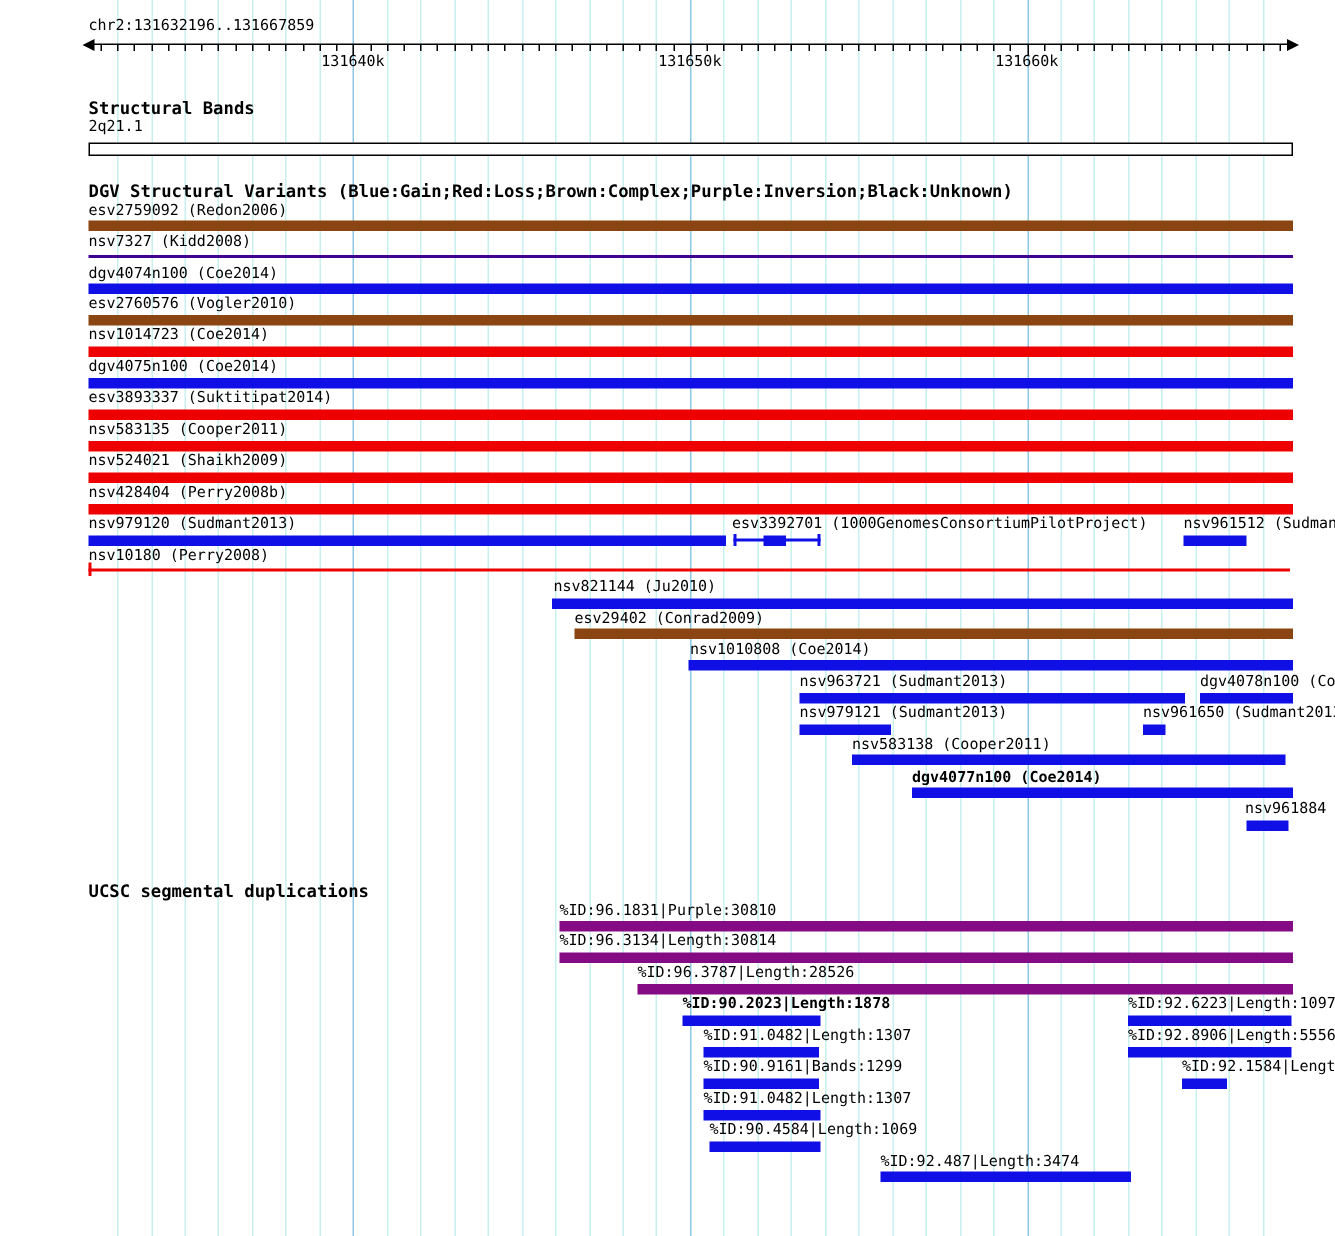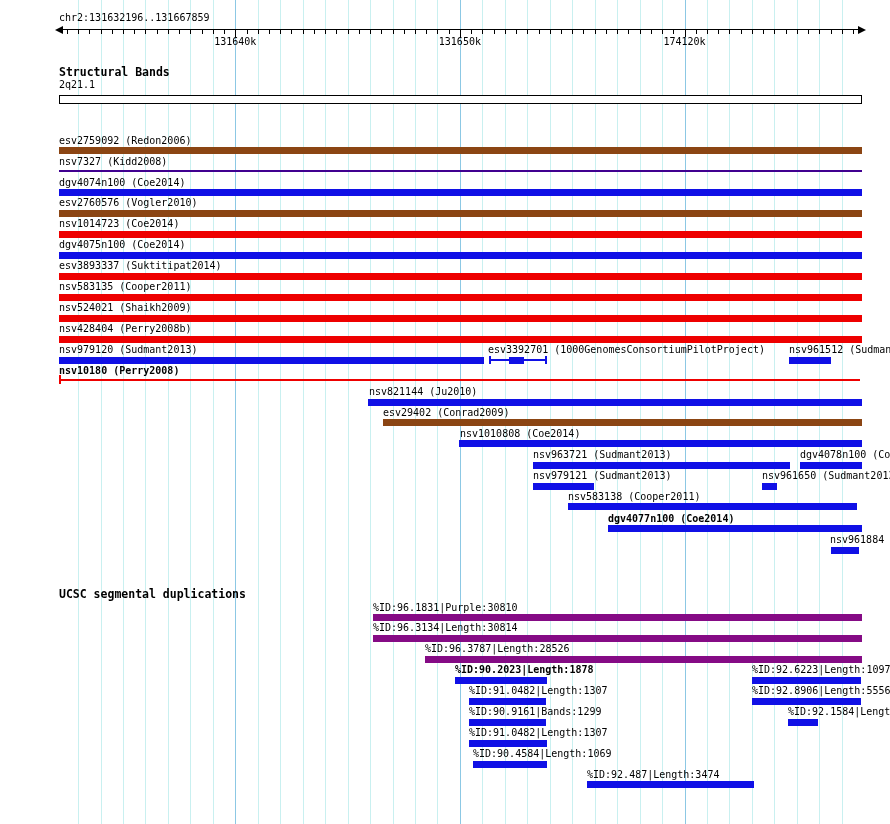--- a/index.html
+++ b/index.html
@@ -135,30 +135,31 @@
     <div class="abs tick" style="left: 808px; top: 30px; height: 4px;"></div>
     <div class="abs tick" style="left: 819.2px; top: 30px; height: 4px;"></div>
     <div class="abs tick" style="left: 830.5px; top: 30px; height: 4px;"></div>
     <div class="abs tick" style="left: 841.7px; top: 30px; height: 4px;"></div>
     <div class="abs tick" style="left: 852.9px; top: 30px; height: 4px;"></div>
     <div class="abs tick" style="left: 235.3px; top: 30px; height: 7px;"></div>
     <div class="abs lbl" style="left: 235.3px; top: 37px; transform: translateX(-50%);">131640k</div>
     <div class="abs tick" style="left: 459.9px; top: 30px; height: 7px;"></div>
     <div class="abs lbl" style="left: 459.9px; top: 37px; transform: translateX(-50%);">131650k</div>
     <div class="abs tick" style="left: 684.5px; top: 30px; height: 7px;"></div>
-    <div class="abs lbl" style="left: 684.5px; top: 37px; transform: translateX(-50%);">174120k</div>
+    <div class="abs lbl" style="left: 684.5px; top: 37px; transform: translateX(-50%);">131660k</div>
   </div>
 
 <div id="cyto-layer">
   <div class="abs hdr" id="cyto-title">Structural Bands</div>
   <div class="abs lbl" id="cyto-band-label">2q21.1</div>
   <div class="abs" id="cyto-band"></div>
 </div>
 
 <div id="dgv-layer">
+  <div class="abs hdr" id="dgv-title">DGV Structural Variants (Blue:Gain;Red:Loss;Brown:Complex;Purple:Inversion;Black:Unknown)</div>
 <div class="abs lbl" style="left: 59px; top: 136px;">esv2759092 (Redon2006)</div>
     <div class="abs" style="left: 59px; top: 147px; width: 803px; height: 7px; background: rgb(139, 69, 19);"></div>
     <div class="abs lbl" style="left: 59px; top: 157px;">nsv7327 (Kidd2008)</div>
     <div class="abs" style="left: 59px; top: 170px; width: 803px; height: 2px; background: rgb(64, 0, 144);"></div>
     <div class="abs lbl" style="left: 59px; top: 178px;">dgv4074n100 (Coe2014)</div>
     <div class="abs" style="left: 59px; top: 189px; width: 803px; height: 7px; background: rgb(16, 16, 230);"></div>
     <div class="abs lbl" style="left: 59px; top: 198px;">esv2760576 (Vogler2010)</div>
     <div class="abs" style="left: 59px; top: 210px; width: 803px; height: 7px; background: rgb(139, 69, 19);"></div>
     <div class="abs lbl" style="left: 59px; top: 219px;">nsv1014723 (Coe2014)</div>
     <div class="abs" style="left: 59px; top: 231px; width: 803px; height: 7px; background: rgb(238, 0, 0);"></div>
@@ -174,21 +175,21 @@
     <div class="abs" style="left: 59px; top: 336px; width: 803px; height: 7px; background: rgb(238, 0, 0);"></div>
     <div class="abs lbl" style="left: 59px; top: 345px;">nsv979120 (Sudmant2013)</div>
     <div class="abs" style="left: 59px; top: 357px; width: 425px; height: 7px; background: rgb(16, 16, 230);"></div>
     <div class="abs lbl" style="left: 488px; top: 345px;">esv3392701 (1000GenomesConsortiumPilotProject)</div>
     <div class="abs" style="left: 489px; top: 356px; width: 2px; height: 8px; background: rgb(16, 16, 230);"></div>
     <div class="abs" style="left: 545px; top: 356px; width: 2px; height: 8px; background: rgb(16, 16, 230);"></div>
     <div class="abs" style="left: 489px; top: 359px; width: 58px; height: 2px; background: rgb(16, 16, 230);"></div>
     <div class="abs" style="left: 509px; top: 357px; width: 15px; height: 7px; background: rgb(16, 16, 230);"></div>
     <div class="abs lbl" style="left: 789px; top: 345px;">nsv961512 (Sudman</div>
     <div class="abs" style="left: 789px; top: 357px; width: 42px; height: 7px; background: rgb(16, 16, 230);"></div>
-    <div class="abs lbl" style="left: 59px; top: 366px; font-weight: bold;">nsv10180 (Perry2008)</div>
+    <div class="abs lbl" style="left: 59px; top: 366px;">nsv10180 (Perry2008)</div>
     <div class="abs" style="left: 59px; top: 375px; width: 2px; height: 9px; background: rgb(238, 0, 0);"></div>
     <div class="abs" style="left: 59px; top: 379px; width: 801px; height: 2px; background: rgb(238, 0, 0);"></div>
     <div class="abs lbl" style="left: 369px; top: 387px;">nsv821144 (Ju2010)</div>
     <div class="abs" style="left: 368px; top: 399px; width: 494px; height: 7px; background: rgb(16, 16, 230);"></div>
     <div class="abs lbl" style="left: 383px; top: 408px;">esv29402 (Conrad2009)</div>
     <div class="abs" style="left: 383px; top: 419px; width: 479px; height: 7px; background: rgb(139, 69, 19);"></div>
     <div class="abs lbl" style="left: 460px; top: 429px;">nsv1010808 (Coe2014)</div>
     <div class="abs" style="left: 459px; top: 440px; width: 403px; height: 7px; background: rgb(16, 16, 230);"></div>
     <div class="abs lbl" style="left: 533px; top: 450px;">nsv963721 (Sudmant2013)</div>
     <div class="abs" style="left: 533px; top: 462px; width: 257px; height: 7px; background: rgb(16, 16, 230);"></div>

